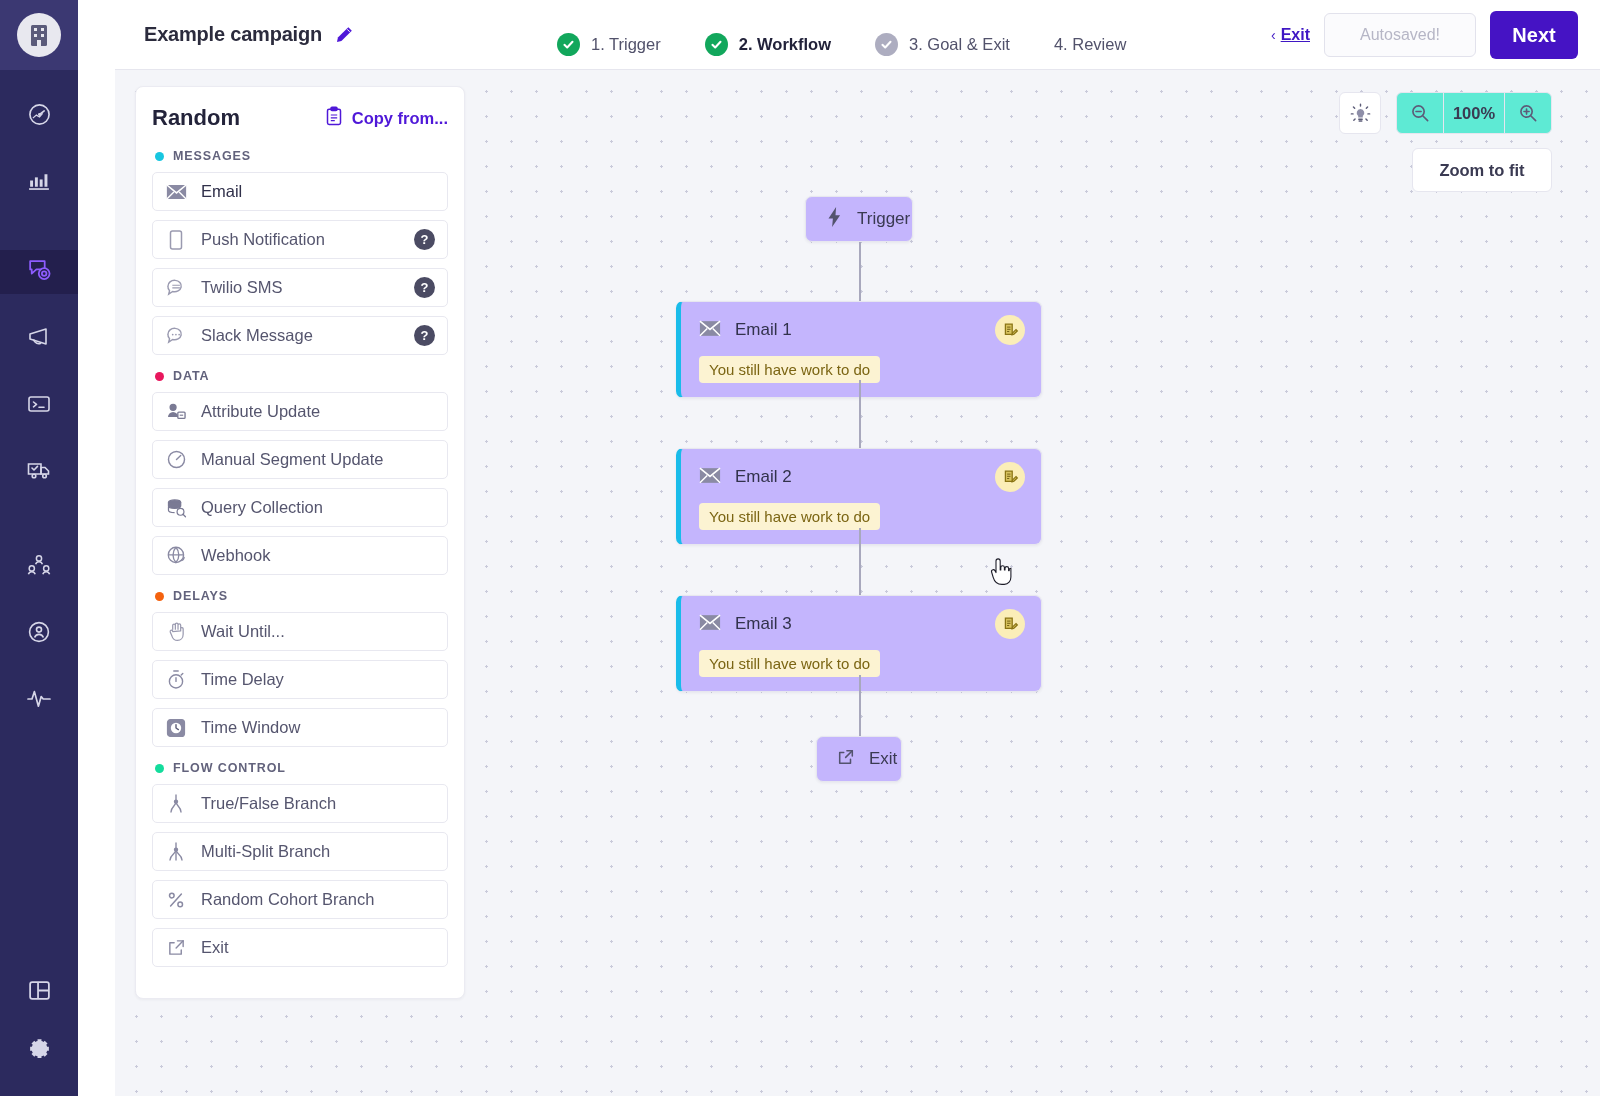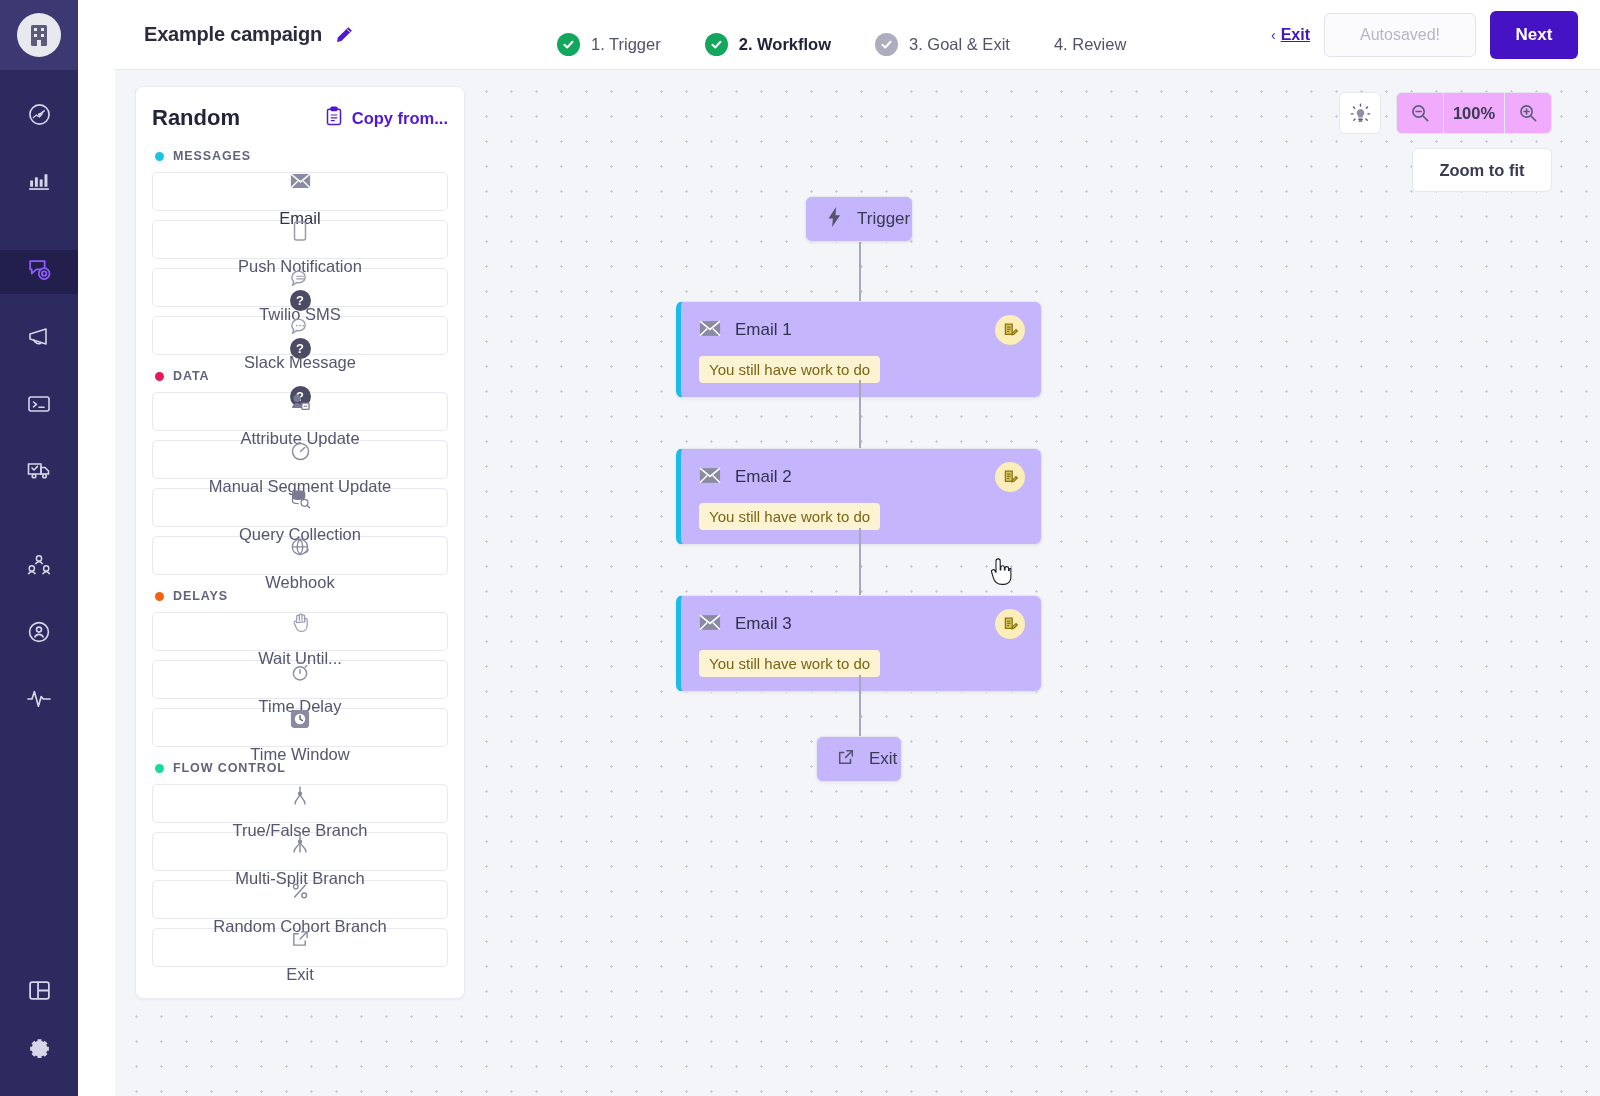--- a/index.html
+++ b/index.html
@@ -93,21 +93,21 @@
   .exit-chev { font-size: 14px; font-weight: normal; }
   .autosaved {
     min-width: 152px; height: 44px;
     border: 1px solid #e2e2ec; border-radius: 6px;
     background: #fbfbfd; color: #b6b6c6;
     font-size: 16px; display: flex; align-items: center; justify-content: center;
   }
   .next-btn {
     min-width: 88px; height: 48px; border-radius: 6px;
     background: #4513c4; color: #fff;
-    font-size: 17px; font-weight: bold;
+    font-size: 20px; font-weight: bold;
     display: flex; align-items: center; justify-content: center;
     cursor: pointer;
   }
 
   
   .body-area { flex: 1 1 auto; position: relative; background: #f4f5f9; }
 
   .canvas {
     position: absolute; inset: 0;
     background-color: #f4f5f9;
@@ -140,21 +140,21 @@
     margin: 14px 0 9px 3px;
   }
   .section-dot { width: 9px; height: 9px; border-radius: 50%; flex: 0 0 9px; }
   .section-name {
     font-size: 12.5px; letter-spacing: 0.9px; font-weight: bold; color: #62627c;
   }
   .block {
     height: 39px; border: 1px solid #e8e8f0; border-radius: 5px;
     display: flex; align-items: center; gap: 14px;
     padding: 0 12px; margin-bottom: 9px;
-    background: #fff; cursor: grab; flex-direction: column;
+    background: #fff; cursor: grab;
   }
   .block .bicon { width: 22px; display: flex; justify-content: center; flex: 0 0 22px; }
   .block .blabel { font-size: 16.5px; color: #55556e; flex: 1 1 auto; }
   .block.enabled .blabel { color: #30304a; }
   .block .help {
     width: 21px; height: 21px; border-radius: 50%; background: #4b4b63;
     color: #fff; font-size: 13px; font-weight: bold;
     display: flex; align-items: center; justify-content: center;
     flex: 0 0 21px; cursor: pointer;
   }
@@ -202,21 +202,21 @@
     position: absolute; right: 48px; top: 22px;
     display: flex; align-items: center; gap: 15px;
   }
   .bulb-btn {
     width: 42px; height: 42px; border-radius: 6px;
     background: #fff; border: 1px solid #e6e6ef;
     display: flex; align-items: center; justify-content: center; cursor: pointer;
   }
   .zoom-group {
     display: flex; align-items: stretch; height: 42px;
-    background: #f0abfc; border: 1px solid #e6e6ef; border-radius: 6px; overflow: hidden;
+    background: #5eead4; border: 1px solid #e6e6ef; border-radius: 6px; overflow: hidden;
   }
   .zoom-btn { width: 46px; display: flex; align-items: center; justify-content: center; cursor: pointer; }
   .zoom-val {
     min-width: 62px; display: flex; align-items: center; justify-content: center;
     font-size: 16.5px; font-weight: bold; color: #3a3a52;
     border-left: 1px solid #e6e6ef; border-right: 1px solid #e6e6ef;
   }
   .zoom-fit {
     position: absolute; right: 48px; top: 78px;
     height: 44px; min-width: 140px; padding: 0 18px;

